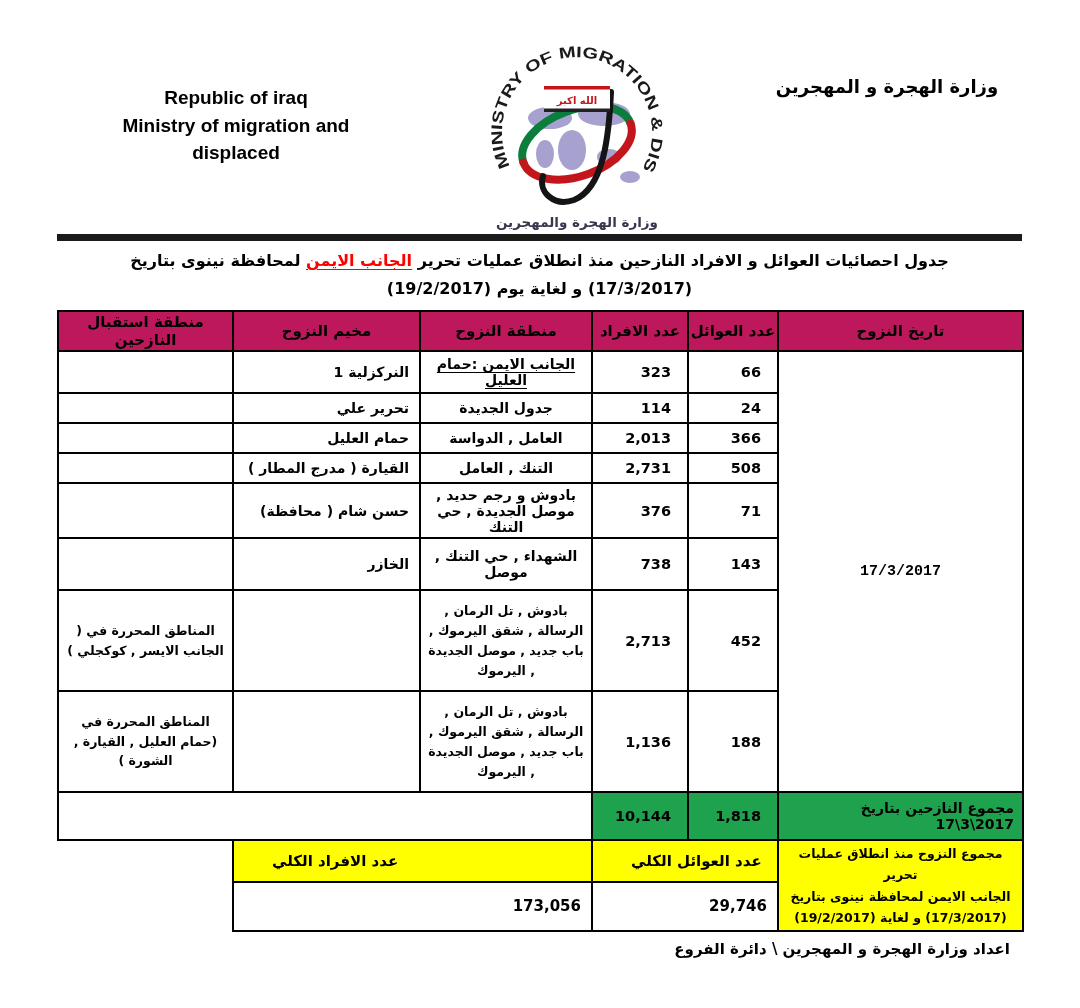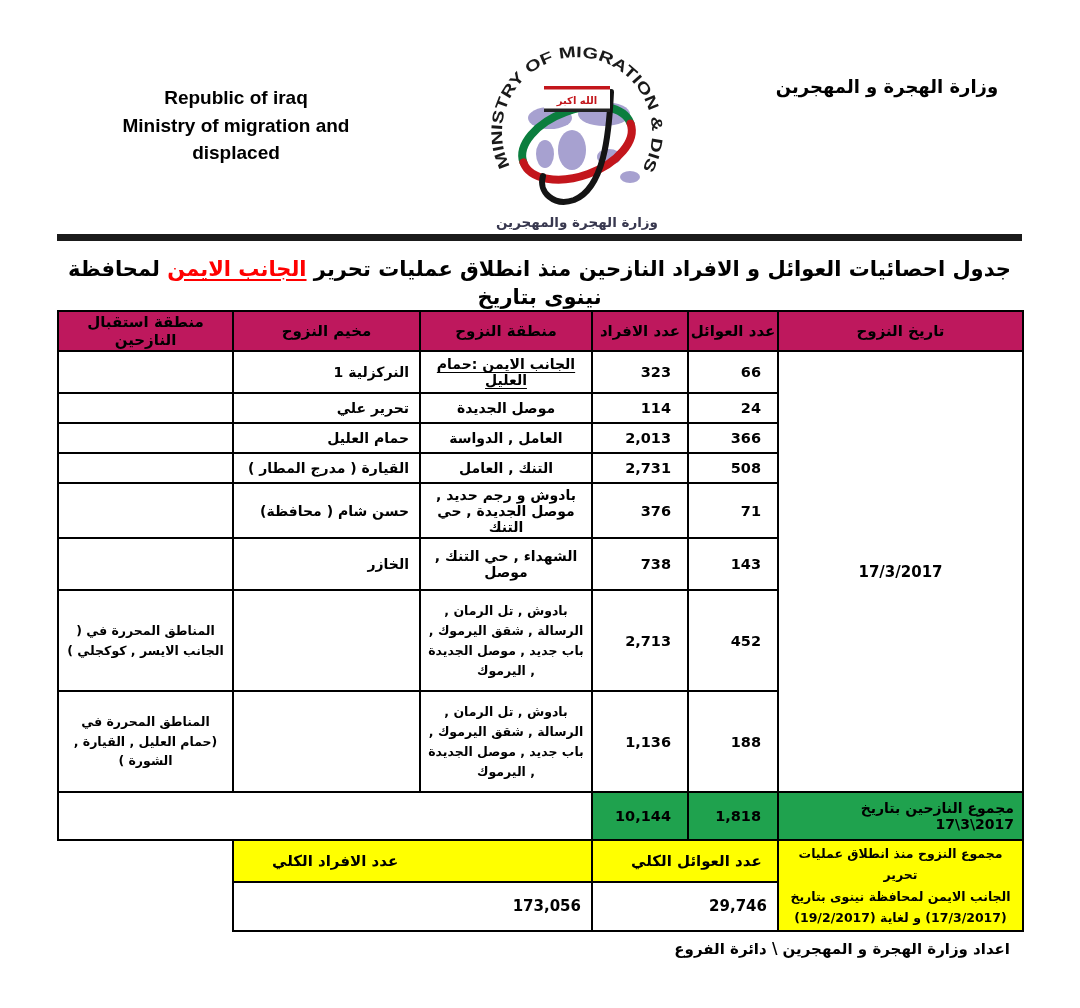--- a/index.html
+++ b/index.html
@@ -12,36 +12,36 @@
               font-family:"Liberation Sans", sans-serif; font-weight:bold;
               font-size:19px; line-height:1.45; white-space:pre-line; }
   .ar-head  { right:68px; top:76px; width:250px; text-align:center; direction:rtl; }
   .ar-head .l1 { font-size:19px; font-weight:bold; margin-bottom:16px; }
   .ar-head .l2 { font-size:18px; font-weight:bold; }
   .logo-wrap { left:482px; top:40px; width:190px; height:195px; }
 
   
   .dblrule { left:57px; top:234px; width:965px; height:4px;
              border-top:5px solid #1b1b1b; border-bottom:2px solid #1b1b1b; }
-  .doc-title { left:57px; top:255px; width:965px; text-align:center;
-               font-weight:bold; font-size:21px; line-height:28px; }
+  .doc-title { left:57px; top:247px; width:965px; text-align:center;
+               font-weight:bold; font-size:16px; line-height:28px; }
   .doc-title .red { color:#FF0000; text-decoration:underline; text-underline-offset:3px; }
 
   
   table { border-collapse:collapse; table-layout:fixed; width:965px; }
   .tbl { left:57px; top:310px; }
   td,th { border:2px solid #000; font-weight:bold; vertical-align:middle;
           overflow:hidden; }
   th { background:#be185d; font-size:15px; height:40px; }
   .rec  { font-size:12.5px; text-align:center; padding:0 3px; line-height:1.55; }
   .camp { font-size:14px; text-align:right; padding:3px 10px; direction:rtl; }
   .area { font-size:14px; text-align:center; padding:0 4px; direction:rtl; }
   .area.small { font-size:12.5px; line-height:1.6; }
   .num  { font-size:14.5px; direction:ltr; text-align:right; padding-right:16px; }
-  .datecell { font-size:15px; text-align:center; direction:ltr; }
+  .datecell { font-size:15px; text-align:center; direction:ltr;font-family:Liberation Mono, monospace; }
   .green { background:#1FA24E; }
   .green-label { font-size:14px; direction:rtl; text-align:right; padding:0 8px; }
   .yellow { background:#FFFF00; }
   .ylabel { font-size:15px; text-align:left;padding-left:38px; }
   .ybig { font-size:12.5px; text-align:center; line-height:1.7; padding:2px 4px; }
   .val { font-size:15px; direction:ltr; text-align:right; padding-right:10px; background:#fff; }
   .ghost { border:none; background:#fff; }
   .u { text-decoration:underline; text-underline-offset:3px; }
   .r1{height:42px} .r2,.r3,.r4{height:30px} .r5{height:55px} .r6{height:52px}
   .r7,.r8{height:101px} .rg{height:48px} .ry1{height:39px} .ry2{height:46px}
@@ -128,21 +128,21 @@
     <td class="datecell" rowspan="8">17/3/2017</td>
     <td class="num">66</td>
     <td class="num">323</td>
     <td class="area"><span class="u">الجانب الايمن :حمام العليل</span></td>
     <td class="camp">النركزلية 1</td>
     <td class="rec"></td>
   </tr>
   <tr class="r2">
     <td class="num">24</td>
     <td class="num">114</td>
-    <td class="area">موصل الجديدة</td>
+    <td class="area">جدول الجديدة</td>
     <td class="camp">تحرير علي</td>
     <td class="rec"></td>
   </tr>
   <tr class="r3">
     <td class="num">366</td>
     <td class="num">2,013</td>
     <td class="area">العامل , الدواسة</td>
     <td class="camp">حمام العليل</td>
     <td class="rec"></td>
   </tr>

